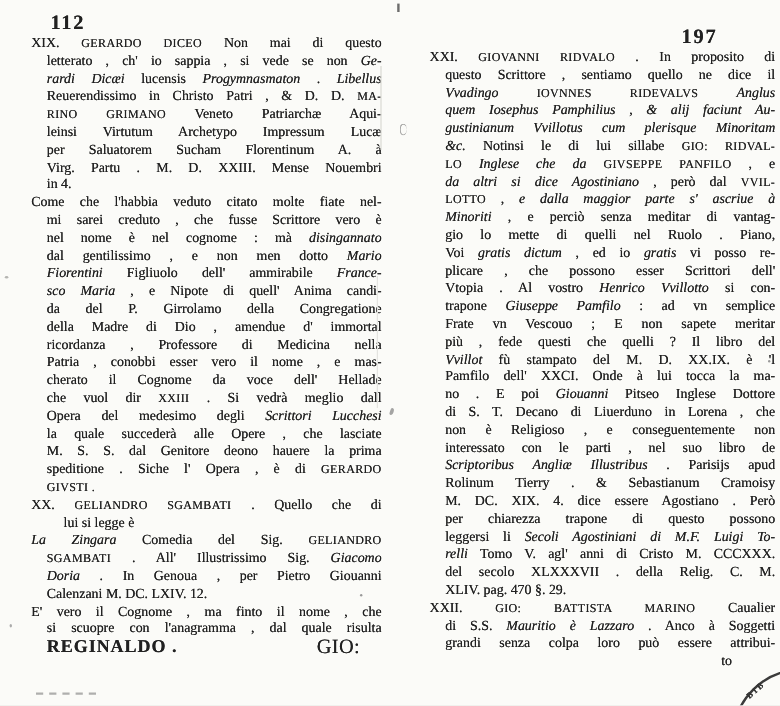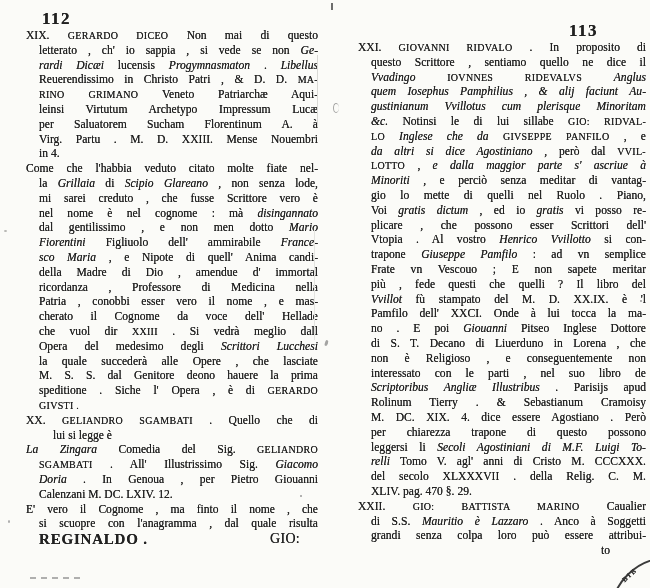--- a/index.html
+++ b/index.html
@@ -25,21 +25,21 @@
     text-align:justify;text-align-last:justify;
     white-space:normal;
   }
   .ln.flush{margin-left:0;}
   .ln.ind2{margin-left:27px;}
   .ln.short{text-align-last:left;}
   .ln.right{text-align-last:right;padding-right:36px;}
   .r-i{font-style:italic;}
   .r-c{font-size:10px;letter-spacing:.3px;}
   .r-b{font-weight:bold;font-size:15px;letter-spacing:.8px;}
-  .catchword{float:right;margin-right:18px;font-size:14px;letter-spacing:.3px;}
+  .catchword{float:right;margin-right:18px;font-size:17px;letter-spacing:.3px;}
   .ln.has-catch{text-align-last:left;}
 
   
   .artifact{position:absolute;}
   .speck-top-gutter{left:331px;top:3px;width:2px;height:7px;background:#4a4a4a;opacity:.8;}
   .speck-c{left:333px;top:103px;width:5px;height:8px;border:1px solid #777;border-right:none;border-radius:50%;opacity:.65;background:transparent;}
   .speck-comma{left:325px;top:340px;width:3px;height:6px;background:#6a6a6a;border-radius:40% 60% 60% 40%;transform:rotate(18deg);opacity:.6;}
   .gutter-smudge{left:317px;top:55px;width:1px;height:70px;background:#d9d9d5;}
   .gutter-smudge2{left:314px;top:230px;width:1px;height:110px;background:#e4e4e0;}
   .underline-marks{left:30px;top:577px;width:50px;height:0;border-top:2px dashed #555;opacity:.45;}
@@ -72,26 +72,26 @@
         <div class="ln flush"><span class="r-n">XIX. </span><span class="r-c">GERARDO DICEO</span><span class="r-n"> Non mai di questo</span></div>
         <div class="ln"><span class="r-n">letterato , ch' io sappia , si vede se non </span><span class="r-i">Ge-</span></div>
         <div class="ln"><span class="r-i">rardi Dicæi</span><span class="r-n"> lucensis </span><span class="r-i">Progymnasmaton</span><span class="r-n"> . </span><span class="r-i">Libellus</span></div>
         <div class="ln"><span class="r-n">Reuerendissimo in Christo Patri , &amp; D. D. </span><span class="r-c">MA-</span></div>
         <div class="ln"><span class="r-c">RINO GRIMANO</span><span class="r-n"> Veneto Patriarchæ Aqui-</span></div>
         <div class="ln"><span class="r-n">leinsi Virtutum Archetypo Impressum Lucæ</span></div>
         <div class="ln"><span class="r-n">per Saluatorem Sucham Florentinum A. à</span></div>
         <div class="ln"><span class="r-n">Virg. Partu . M. D. XXIII. Mense Nouembri</span></div>
         <div class="ln short"><span class="r-n">in 4.</span></div>
         <div class="ln flush"><span class="r-n">Come che l'habbia veduto citato molte fiate nel-</span></div>
-        <div class="ln"><span class="r-n">la </span><span class="r-i">Grillaia</span><span class="r-n"> di </span><span class="r-i">Scipio Glareano</span><span class="r-n"> , non senza lode,</span></div>
         <div class="ln"><span class="r-n">mi sarei creduto , che fusse Scrittore vero è</span></div>
         <div class="ln"><span class="r-n">nel nome è nel cognome : mà </span><span class="r-i">disingannato</span></div>
         <div class="ln"><span class="r-n">dal gentilissimo , e non men dotto </span><span class="r-i">Mario</span></div>
         <div class="ln"><span class="r-i">Fiorentini</span><span class="r-n"> Figliuolo dell' ammirabile </span><span class="r-i">France-</span></div>
         <div class="ln"><span class="r-i">sco Maria</span><span class="r-n"> , e Nipote di quell' Anima candi-</span></div>
+        <div class="ln"><span class="r-n">da del P. Girrolamo della Congregatione</span></div>
         <div class="ln"><span class="r-n">della Madre di Dio , amendue d' immortal</span></div>
         <div class="ln"><span class="r-n">ricordanza , Professore di Medicina nella</span></div>
         <div class="ln"><span class="r-n">Patria , conobbi esser vero il nome , e mas-</span></div>
         <div class="ln"><span class="r-n">cherato il Cognome da voce dell' Hellade</span></div>
         <div class="ln"><span class="r-n">che vuol dir </span><span class="r-c">XXIII</span><span class="r-n"> . Si vedrà meglio dall</span></div>
         <div class="ln"><span class="r-n">Opera del medesimo degli </span><span class="r-i">Scrittori Lucchesi</span></div>
         <div class="ln"><span class="r-n">la quale succederà alle Opere , che lasciate</span></div>
         <div class="ln"><span class="r-n">M. S. S. dal Genitore deono hauere la prima</span></div>
         <div class="ln"><span class="r-n">speditione . Siche l' Opera , è di </span><span class="r-c">GERARDO</span></div>
         <div class="ln short"><span class="r-c">GIVSTI .</span></div>
@@ -101,21 +101,21 @@
         <div class="ln"><span class="r-c">SGAMBATI</span><span class="r-n"> . All' Illustrissimo Sig. </span><span class="r-i">Giacomo</span></div>
         <div class="ln"><span class="r-i">Doria</span><span class="r-n"> . In Genoua , per Pietro Giouanni</span></div>
         <div class="ln short"><span class="r-n">Calenzani M. DC. LXIV. 12.</span></div>
         <div class="ln flush"><span class="r-n">E' vero il Cognome , ma finto il nome , che</span></div>
         <div class="ln"><span class="r-n">si scuopre con l'anagramma , dal quale risulta</span></div>
         <div class="ln short has-catch"><span class="catchword">GIO:</span><span class="r-b">REGINALDO .</span></div>
       </div>
   </div>
 
   <div class="page page-right">
-    <div class="pagenum pagenum-right">113</div>
+    <div class="pagenum pagenum-right">197</div>
     <div class="lines">
         <div class="ln flush"><span class="r-n">XXI. </span><span class="r-c">GIOVANNI RIDVALO</span><span class="r-n"> . In proposito di</span></div>
         <div class="ln"><span class="r-n">questo Scrittore , sentiamo quello ne dice il</span></div>
         <div class="ln"><span class="r-i">Vvadingo</span><span class="r-n"> </span><span class="r-c">IOVNNES RIDEVALVS</span><span class="r-n"> </span><span class="r-i">Anglus</span></div>
         <div class="ln"><span class="r-i">quem Iosephus Pamphilius , &amp; alij faciunt Au-</span></div>
         <div class="ln"><span class="r-i">gustinianum Vvillotus cum plerisque Minoritam</span></div>
         <div class="ln"><span class="r-i">&amp;c.</span><span class="r-n"> Notinsi le di lui sillabe </span><span class="r-c">GIO: RIDVAL-</span></div>
         <div class="ln"><span class="r-c">LO </span><span class="r-i">Inglese che da</span><span class="r-n"> </span><span class="r-c">GIVSEPPE PANFILO</span><span class="r-n"> , e</span></div>
         <div class="ln"><span class="r-i">da altri si dice Agostiniano</span><span class="r-n"> , però dal </span><span class="r-c">VVIL-</span></div>
         <div class="ln"><span class="r-c">LOTTO</span><span class="r-n"> , </span><span class="r-i">e dalla maggior parte s' ascriue à</span></div>

